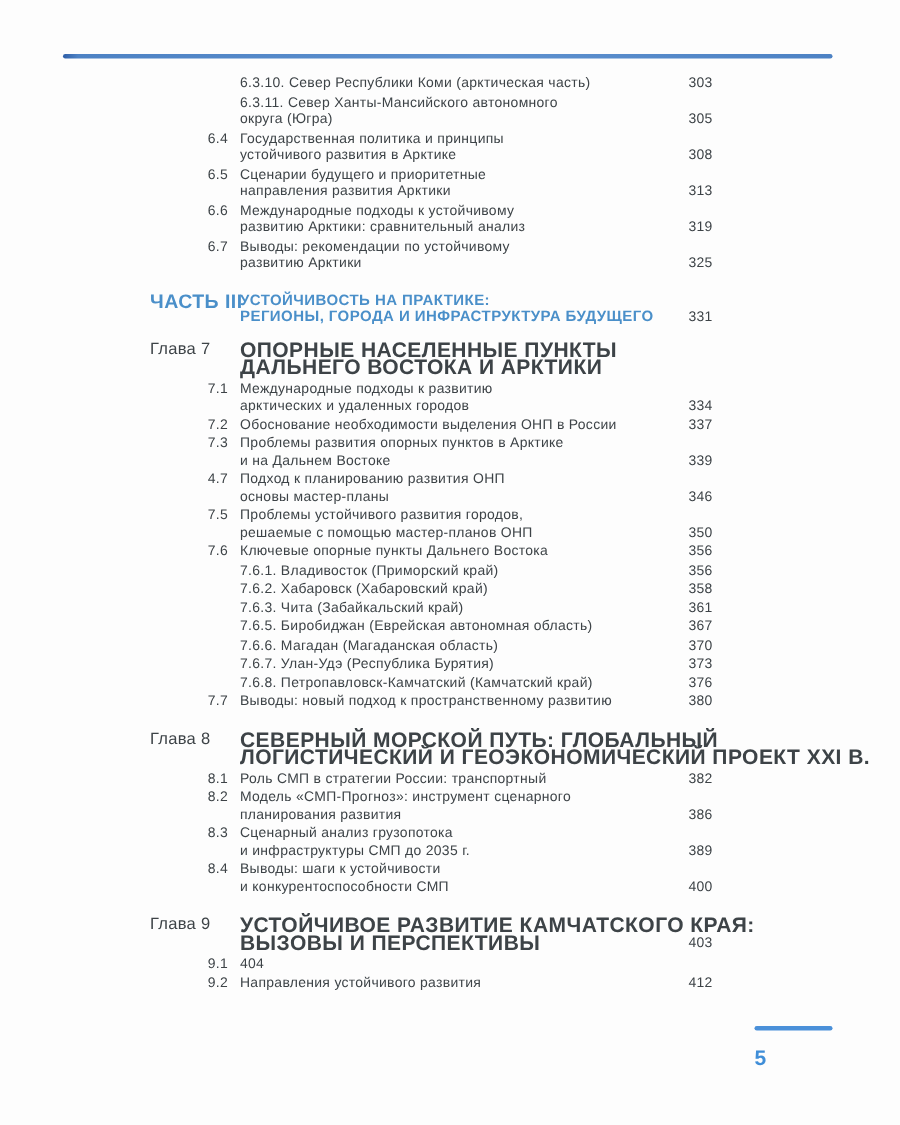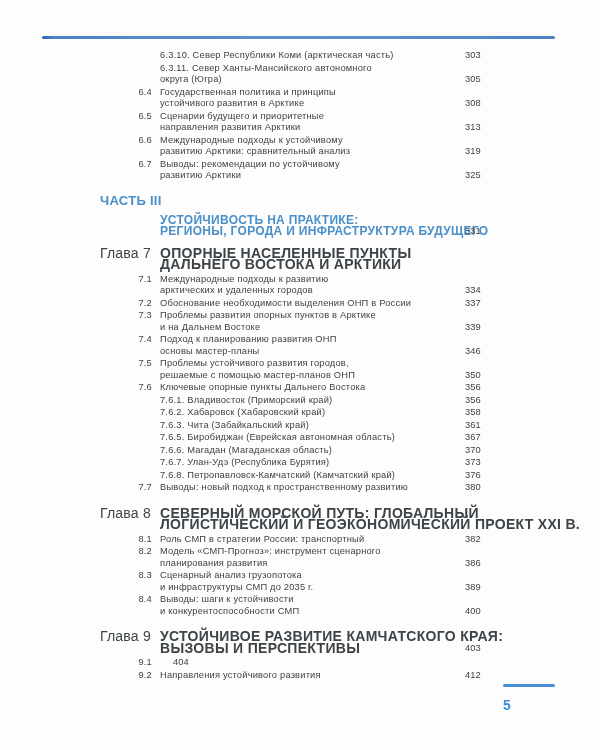--- a/index.html
+++ b/index.html
@@ -52,52 +52,51 @@
   .col-title {
     flex: 1 1 auto;
     min-width: 0;
     padding-left: 8px;
   }
   .tl { white-space: nowrap; }
   .col-page {
     flex: none;
     align-self: flex-end;
     min-width: 22px;
-    margin-left: 15px;
-    text-align: right;
+    margin-left: 8px;
+    text-align: left;
     white-space: nowrap;
   }
 
   
   .row.part { margin-top: 13px; }
   .row.part .col-num {
     text-align: left;
     color: #4a8fc9;
     font-weight: bold;
     font-size: 13px;
     letter-spacing: 0.3px;
   }
   .row.part .col-title {
     color: #4a8fc9;
     font-weight: bold;
-    font-size: 12px;
+    font-size: 10px;
     letter-spacing: 0.3px;
-    margin-top: 20px;
   }
   .row.part .col-page {
     color: #3d4347;
     font-weight: normal;
   }
 
   
   .row.chapter { margin-top: 14px; margin-bottom: 3px; }
   .row.part + .row.chapter { margin-top: 10px; }
   .row.chapter .col-num {
     text-align: left;
-    font-size: 14px;
+    font-size: 11px;
   }
   .row.chapter .col-title {
     font-weight: bold;
     font-size: 14px;
     letter-spacing: 0.3px;
   }
 
   
   .footer-rule {
     position: absolute;
@@ -203,21 +202,21 @@
     </div>
     <div class="row sec">
       <div class="col-num">7.3</div>
       <div class="col-title">
         <div class="tl">Проблемы развития опорных пунктов в Арктике</div>
         <div class="tl">и на Дальнем Востоке</div>
       </div>
       <div class="col-page">339</div>
     </div>
     <div class="row sec">
-      <div class="col-num">7.4</div>
+      <div class="col-num">4.7</div>
       <div class="col-title">
         <div class="tl">Подход к планированию развития ОНП</div>
         <div class="tl">основы мастер-планы</div>
       </div>
       <div class="col-page">346</div>
     </div>
     <div class="row sec">
       <div class="col-num">7.5</div>
       <div class="col-title">
         <div class="tl">Проблемы устойчивого развития городов,</div>

